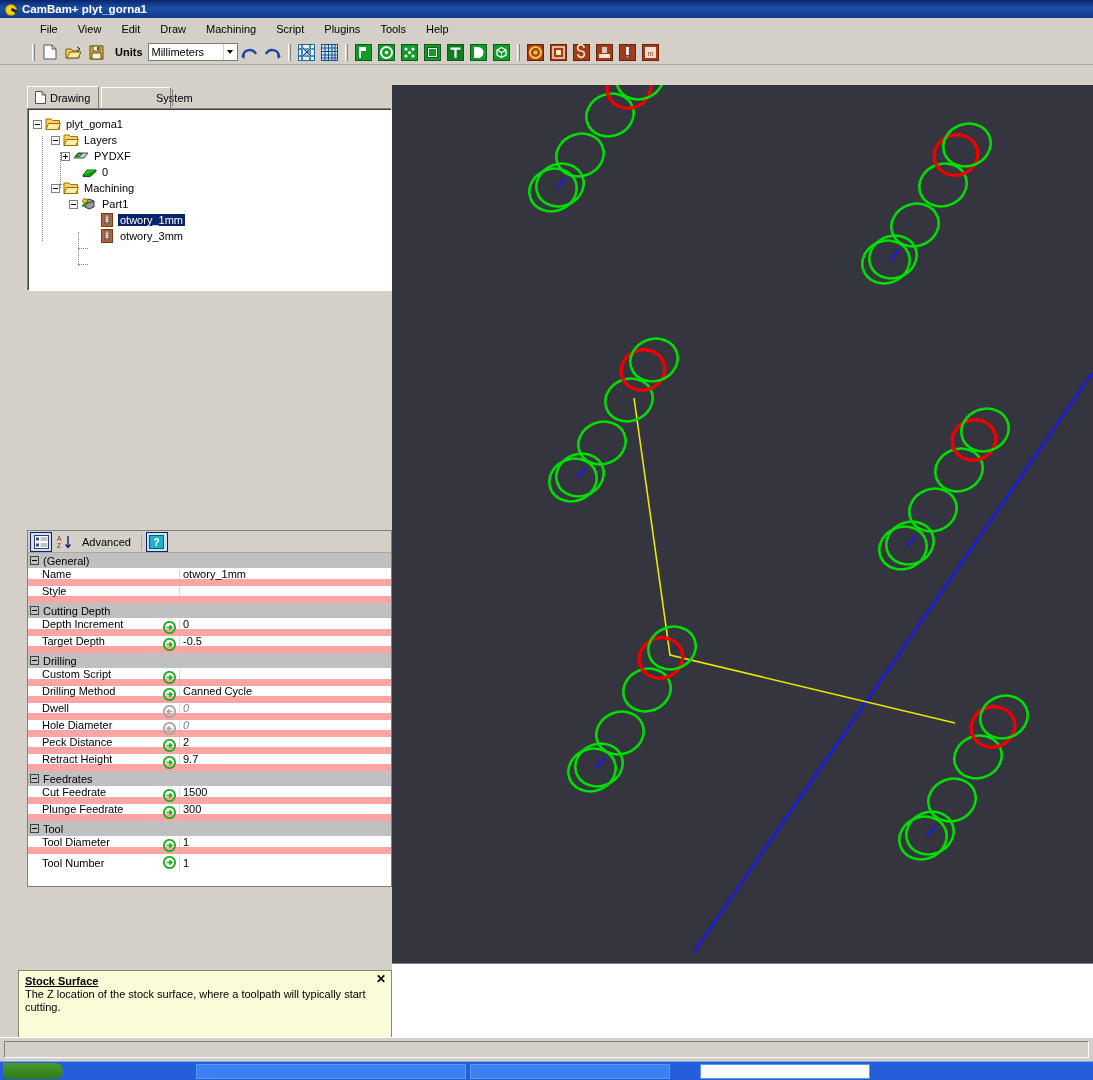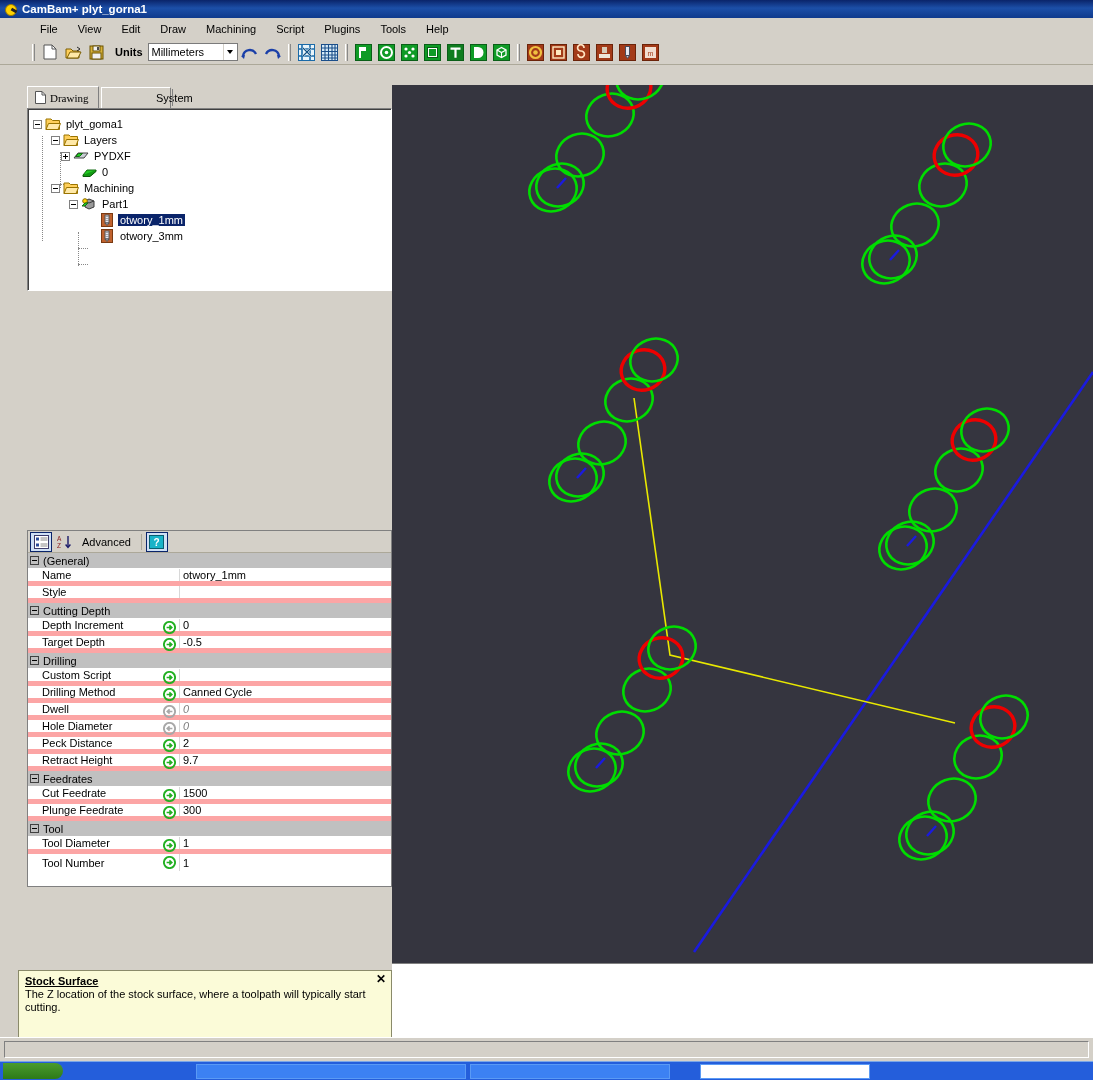--- a/index.html
+++ b/index.html
@@ -91,21 +91,21 @@
   #tabstrip {
     position: absolute; left: 27px; top: 22px; width: 365px; height: 21px;
   }
   .tab {
     position: absolute; top: 0; height: 21px; background: #d4d0c8;
     border: 1px solid #fff; border-right-color: #808080; border-bottom: none;
     display: flex; align-items: center; padding: 0 7px; font-size: 11px;
     cursor: default;
   }
   .tab.active { background: #d4d0c8; height: 22px; top: -1px; z-index: 3; }
-  #tab-drawing { left: 0; width: 72px; font-family: Liberation Serif, serif; }
+  #tab-drawing { left: 0; width: 72px; }
   #tab-system  { left: 74px; width: 70px; gap: 43px; }
   .tabsep { position: absolute; left: 145px; top: 2px; width: 1px; height: 17px; background: #808080; }
 
   #treebox {
     position: absolute; left: 27px; top: 43px; width: 365px; height: 183px;
     background: #fff; border: 1px solid #808080;
     border-right-color: #fff; border-bottom-color: #fff;
     overflow: hidden;
   }
   #treebox .inner { position: absolute; inset: 0; border: 1px solid #404040; border-right: none; border-bottom: none; }
@@ -163,21 +163,21 @@
     border-bottom: 1px solid #fff; cursor: default;
   }
   .catexp {
     width: 9px; height: 9px; border: 1px solid #404040; background: #c0c0c0;
     position: relative; margin-right: 4px; flex: 0 0 auto; cursor: default;
   }
   .catexp::before { content: ""; position: absolute; left: 1px; top: 3px; width: 5px; height: 1px; background: #000; }
 
   .pgrow {
     height: 17px; display: flex; align-items: stretch;
-    border-bottom: 5px solid #fca5a5; font-size: 11px; cursor: default;
+    border-bottom: 7px solid #fca5a5; font-size: 11px; cursor: default;
   }
   .pgname {
     width: 152px; flex: 0 0 152px; display: flex; align-items: center;
     padding-left: 14px; border-right: 1px solid #d8d8d8; position: relative;
     background: #fff;
   }
   .pgicon {
     position: absolute; right: 3px; top: 2px; width: 13px; height: 13px;
   }
   .pgval {

